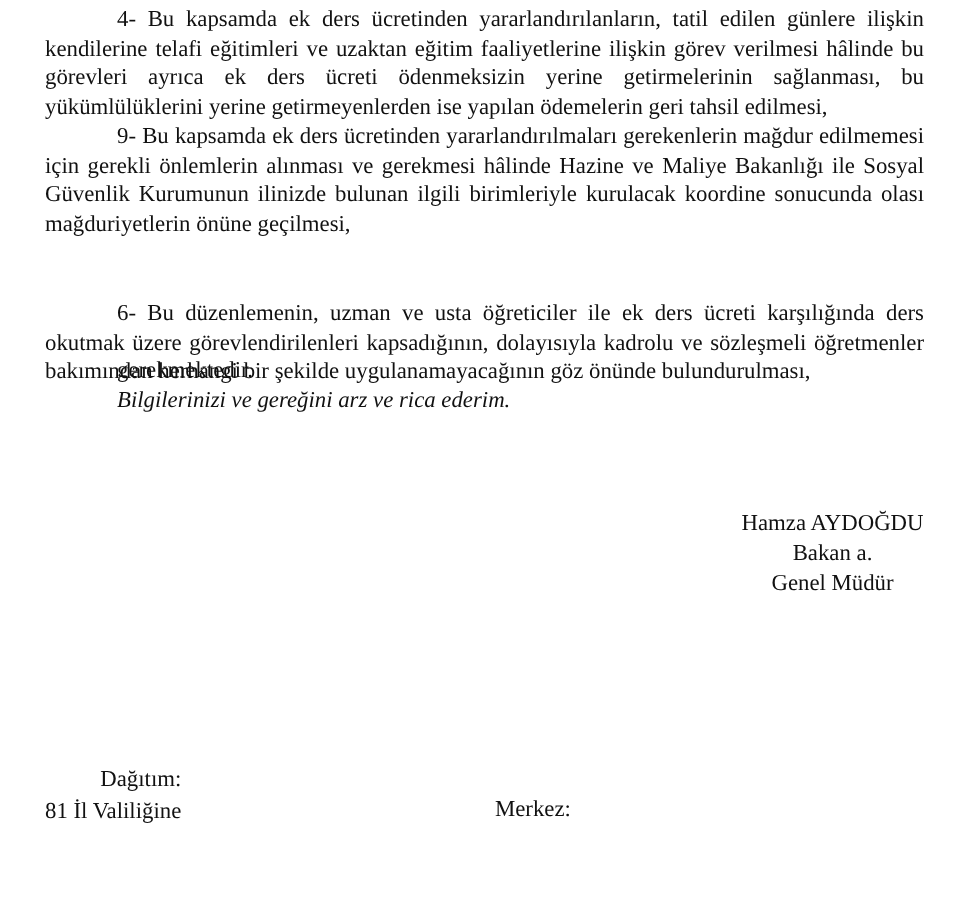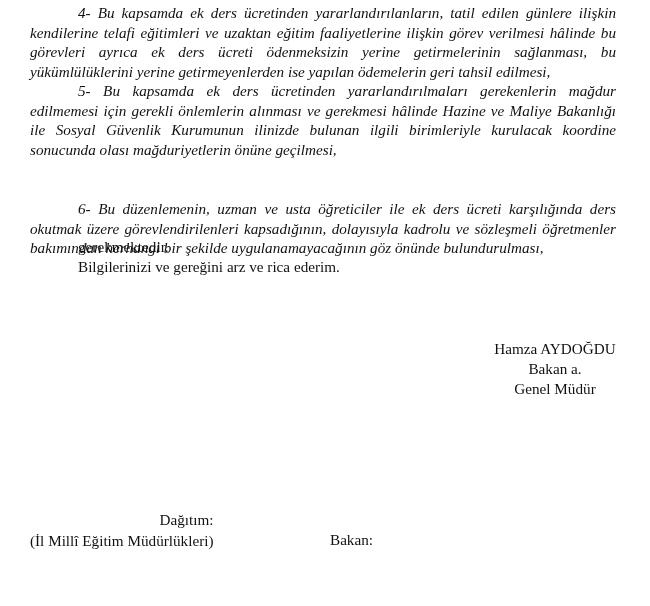--- a/index.html
+++ b/index.html
@@ -1,47 +1,47 @@
 <!DOCTYPE html>
 <html><head>
 <meta charset="utf-8">
 <style>
   html, body { margin:0; padding:0; background:#ffffff; }
   body { width:650px; height:606px; position:relative; overflow:hidden;
          font-family:"Liberation Serif", serif; color:#111; font-size:15.2px; }
   .page { position:absolute; left:30px; top:0; width:586px; }
-  .para { text-align:justify; text-align-last:left; line-height:19.6px; margin:0;font-style:italic; }
+  .para { text-align:justify; text-align-last:left; line-height:19.6px; margin:0; }
   .indent { text-indent:48px; }
   .p4 { position:absolute; top:3px; left:0; width:586px; }
   .p5 { position:absolute; top:81px; left:0; width:586px; }
   .p6 { position:absolute; top:159px; left:0; width:586px;margin-top:40px; }
   .closing1 { position:absolute; top:237px; left:48px; line-height:19.6px; }
-  .closing2 { position:absolute; top:257px; left:48px; line-height:19.6px; }
+  .closing2 { position:absolute; top:257px; left:48px; line-height:19.6px;font-style:italic; }
   .sig { position:absolute; left:455px; top:339px; width:200px; text-align:center; line-height:20px; }
   .sig div { white-space:nowrap; }
   .dist { position:absolute; left:30px; top:510px; line-height:20.5px;text-align:right; }
   .info { position:absolute; left:330px; top:530px; line-height:20.5px; }
 </style>
 </head>
 <body>
 
 <div class="page">
   <p class="para indent p4">4- Bu kapsamda ek ders ücretinden yararlandırılanların, tatil edilen günlere ilişkin kendilerine telafi eğitimleri ve uzaktan eğitim faaliyetlerine ilişkin görev verilmesi hâlinde bu görevleri ayrıca ek ders ücreti ödenmeksizin yerine getirmelerinin sağlanması, bu yükümlülüklerini yerine getirmeyenlerden ise yapılan ödemelerin geri tahsil edilmesi,</p>
-  <p class="para indent p5">5- Bu kapsamda ek ders ücretinden yararlandırılmaları gerekenlerin mağdur edilmemesi için gerekli önlemlerin alınması ve gerekmesi hâlinde Hazine ve Maliye Bakanlığı ile Sosyal Güvenlik Kurumunun ilinizde bulunan ilgili birimleriyle kurulacak koordine sonucunda olası mağduriyetlerin önüne geçilmesi,</p>
+  <p class="para indent p5">9- Bu kapsamda ek ders ücretinden yararlandırılmaları gerekenlerin mağdur edilmemesi için gerekli önlemlerin alınması ve gerekmesi hâlinde Hazine ve Maliye Bakanlığı ile Sosyal Güvenlik Kurumunun ilinizde bulunan ilgili birimleriyle kurulacak koordine sonucunda olası mağduriyetlerin önüne geçilmesi,</p>
   <p class="para indent p6">6- Bu düzenlemenin, uzman ve usta öğreticiler ile ek ders ücreti karşılığında ders okutmak üzere görevlendirilenleri kapsadığının, dolayısıyla kadrolu ve sözleşmeli öğretmenler bakımından herhangi bir şekilde uygulanamayacağının göz önünde bulundurulması,</p>
   <div class="closing1">gerekmektedir.</div>
   <div class="closing2">Bilgilerinizi ve gereğini arz ve rica ederim.</div>
 </div>
 
 <div class="sig">
   <div>Hamza AYDOĞDU</div>
   <div>Bakan a.</div>
   <div>Genel Müdür</div>
 </div>
 
 <div class="dist">
   <div>Dağıtım:</div>
-  <div>(İl Millî Eğitim Müdürlükleri)</div>
+  <div>81 İl Valiliğine</div>
 </div>
 
 <div class="info">
-  <div>Bakan:</div>
+  <div>Merkez:</div>
 </div>
 
 </body></html>

